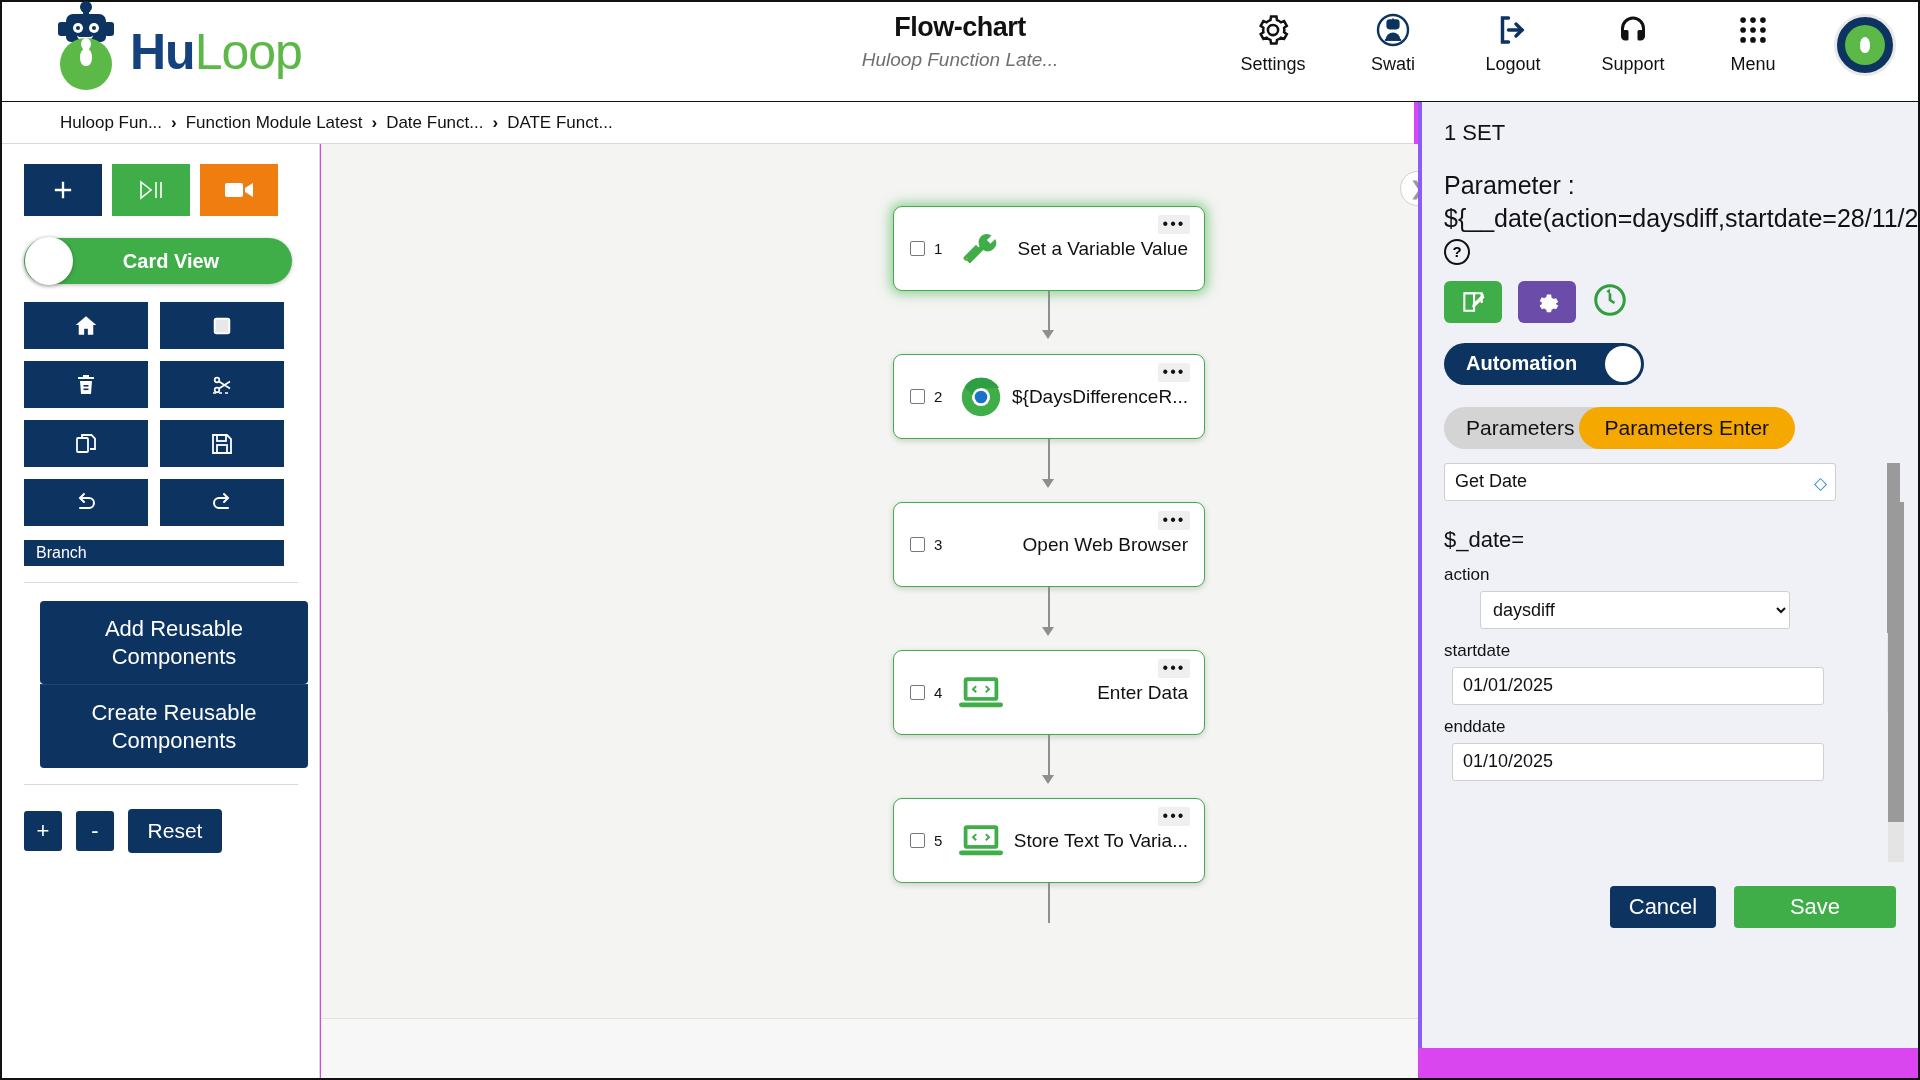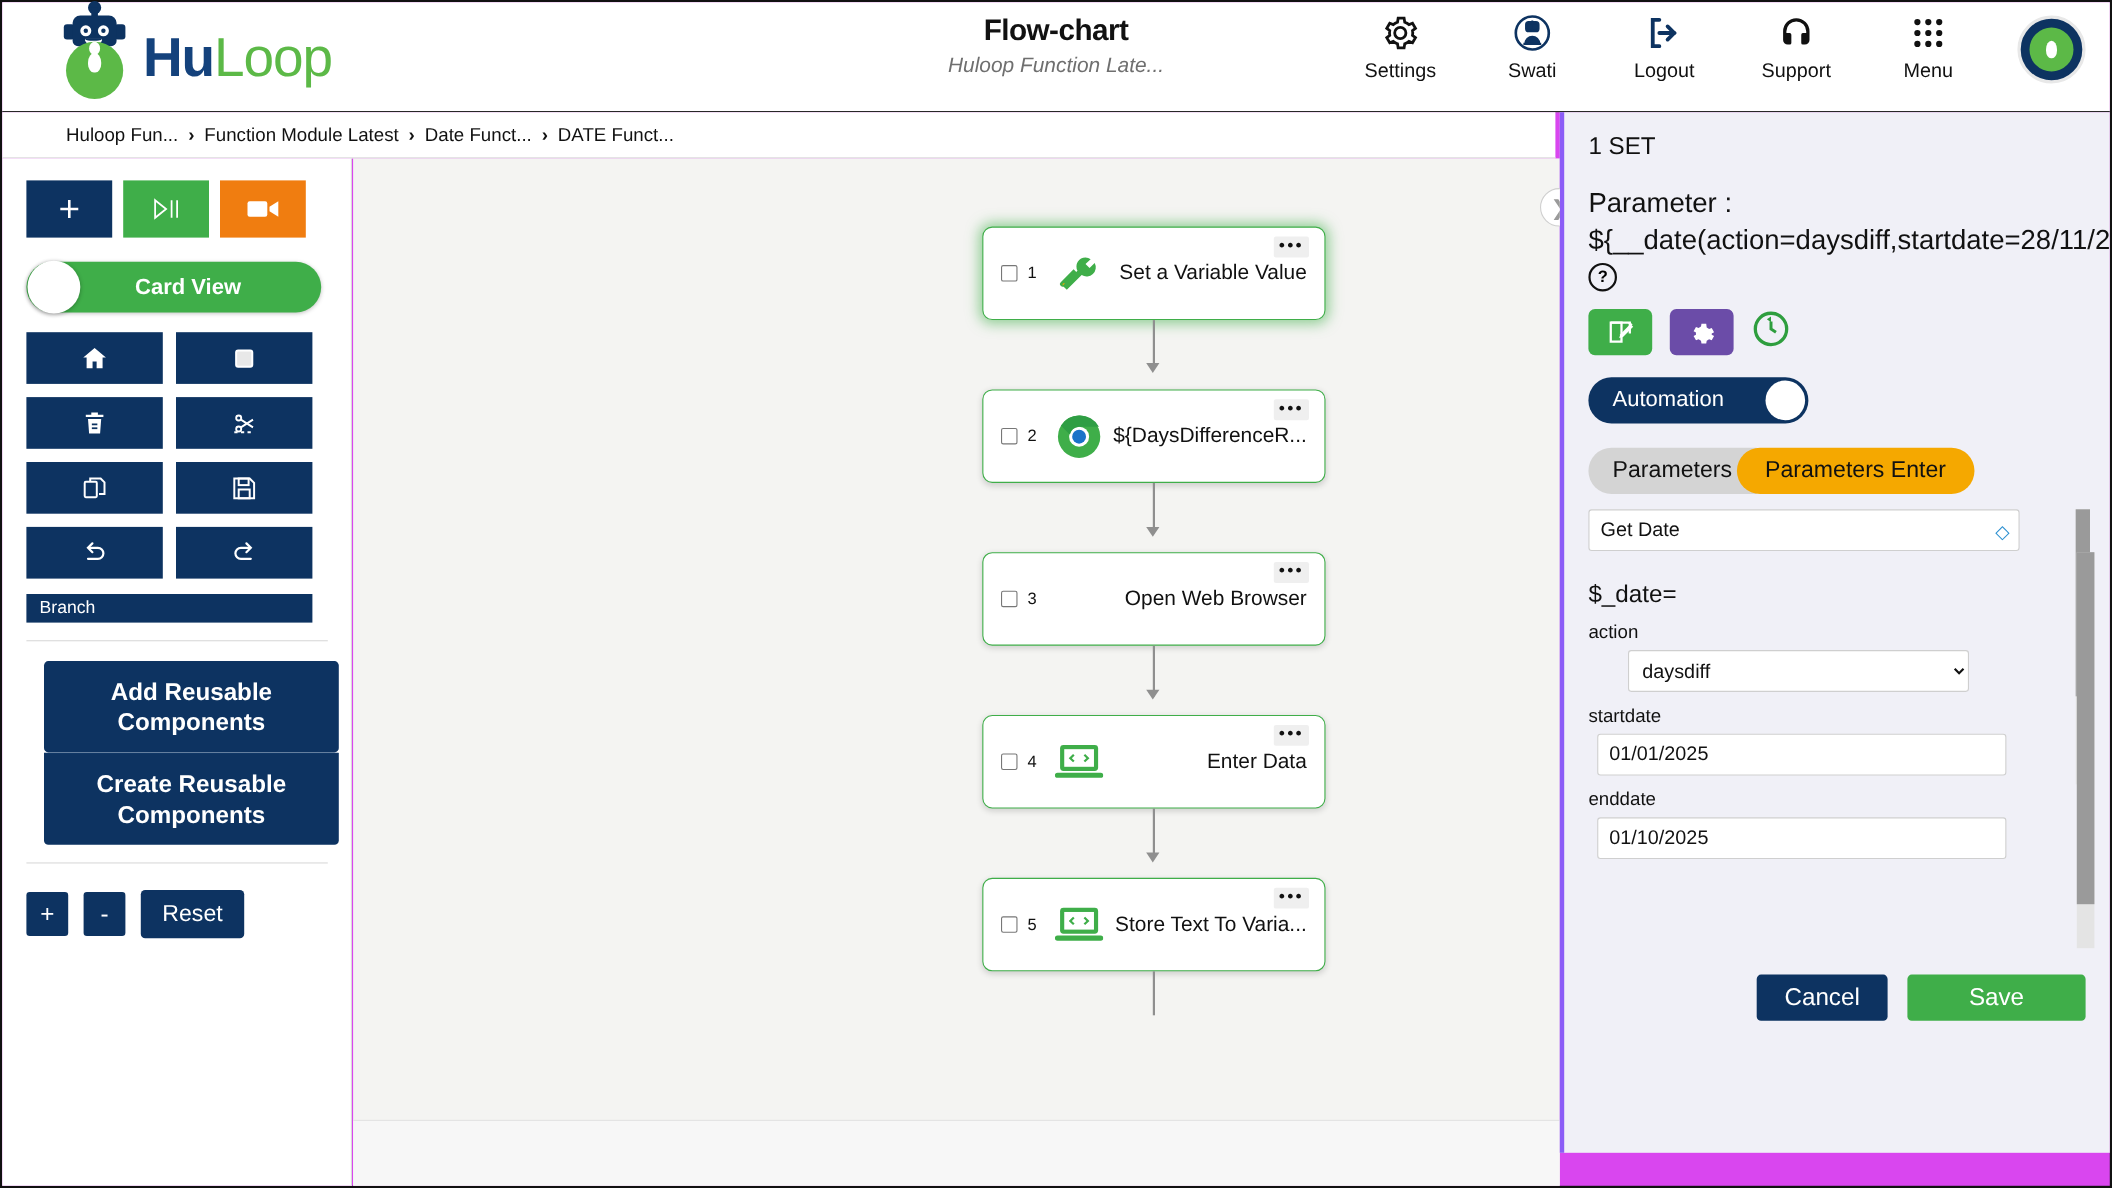--- a/index.html
+++ b/index.html
@@ -74,21 +74,21 @@
     border-radius:50%; box-shadow:0 1px 4px rgba(0,0,0,.3); }
   .cv-label { color:#fff; font-size:20px; font-weight:600; margin-left:26px; }
 
   .grid2 { margin-top:18px; display:grid; grid-template-columns:124px 124px; gap:12px 12px; }
   .gbtn { height:47px; background:#0d3361; display:flex; align-items:center; justify-content:center;
     color:#fff; cursor:pointer; }
   .branch { margin-top:14px; width:260px; height:26px; background:#0d3361; color:#fff;
     display:flex; align-items:center; padding-left:12px; font-size:16px; cursor:pointer; }
   .hr { margin:16px 0 0 0; border-top:1px solid #d9d9d9; width:274px; }
   .big-btn { margin-top:18px; width:268px; background:#0d3361; color:#fff; border-radius:4px;
-    padding:14px 8px; text-align:center; font-size:22px; font-weight:700; line-height:1.25;
+    padding:14px 8px; text-align:center; font-size:22px; font-weight:400; line-height:1.25;
     cursor:pointer; margin-left:16px; }
   .big-btn.second { margin-top:0; border-top:1px solid #1b4679; border-radius:0 0 4px 4px; }
   .hr2 { margin:16px 0 0 0; border-top:1px solid #d9d9d9; width:274px; }
   .zoomrow { margin-top:24px; display:flex; align-items:center; gap:14px; }
   .zbtn { width:38px; height:40px; background:#0d3361; color:#fff; font-size:22px;
     display:flex; align-items:center; justify-content:center; border-radius:3px; cursor:pointer; }
   .zreset { width:94px; height:44px; background:#0d3361; color:#fff; font-size:21px;
     display:flex; align-items:center; justify-content:center; border-radius:4px; cursor:pointer; }
 
   
@@ -124,21 +124,21 @@
   .help-ico { margin-top:4px; width:26px; height:26px; border:2px solid #111; border-radius:50%;
     display:flex; align-items:center; justify-content:center; font-size:15px; font-weight:700;
     cursor:pointer; }
   .act-row { margin-top:16px; display:flex; gap:16px; align-items:center; }
   .act-btn { width:58px; height:42px; border-radius:6px; display:flex; align-items:center;
     justify-content:center; color:#fff; cursor:pointer; }
   .act-green { background:#3fae49; } .act-purple { background:#6b4ca8; }
   .act-eye { color:#2e9e3e; cursor:pointer; }
   .auto-pill { margin-top:20px; width:200px; height:42px; background:#0d3361; border-radius:22px;
     display:flex; align-items:center; position:relative; cursor:pointer; }
-  .auto-label { color:#fff; font-size:20px; font-weight:400; margin-left:22px; }
+  .auto-label { color:#fff; font-size:20px; font-weight:700; margin-left:22px; }
   .auto-knob { position:absolute; right:3px; top:3px; width:36px; height:36px; background:#fff;
     border-radius:50%; }
   .tabs { margin-top:22px; display:flex; }
   .tab { height:42px; padding:0 22px; display:flex; align-items:center; font-size:21px;
     cursor:pointer; }
   .tab.inactive { background:#d4d4d4; color:#111; border-radius:22px 0 0 22px; }
   .tab.active { background:#f5a800; color:#111; border-radius:22px; margin-left:-18px;
     padding:0 26px; font-weight:500; }
   .form-area { margin-top:14px; position:relative; height:330px; }
   .fld { width:392px; height:38px; background:#fff; border:1px solid #cfcfcf; border-radius:3px;
@@ -146,21 +146,21 @@
   .fld-top { position:relative; }
   .erase-ico { position:absolute; right:8px; top:9px; color:#2b8fd0; font-size:17px; cursor:pointer; }
   .lbl-big { margin-top:26px; font-size:22px; color:#111; }
   .lbl-sm { margin-top:12px; font-size:17px; color:#111; }
   select.fld { appearance:auto; padding:0 8px;margin-left:36px; }
   .sb-track { position:absolute; right:-4px; top:0; width:13px; height:250px; background:#e7e7e7; }
   .sb-thumb { position:absolute; right:-4px; top:0; width:13px; height:170px; background:#9a9a9a; cursor:pointer; }
   .sb-outer { position:absolute; right:14px; top:400px; width:16px; height:360px; background:#e4e4e4; }
   .sb-outer-thumb { position:absolute; right:14px; top:400px; width:16px; height:320px; background:#9a9a9a; cursor:pointer; }
   .btn-row { position:absolute; right:22px; bottom:120px; display:flex; gap:18px; }
-  .cancel-btn { width:119px; height:42px; background:#0d3361; color:#fff; font-size:22px;
+  .cancel-btn { width:106px; height:42px; background:#0d3361; color:#fff; font-size:22px;
     display:flex; align-items:center; justify-content:center; border-radius:4px; cursor:pointer; }
   .save-btn { width:162px; height:42px; background:#3fae49; color:#fff; font-size:22px;
     display:flex; align-items:center; justify-content:center; border-radius:4px; cursor:pointer; }
 </style>
 </head>
 <body>
 
 <div id="root">
 
   <div class="header">

